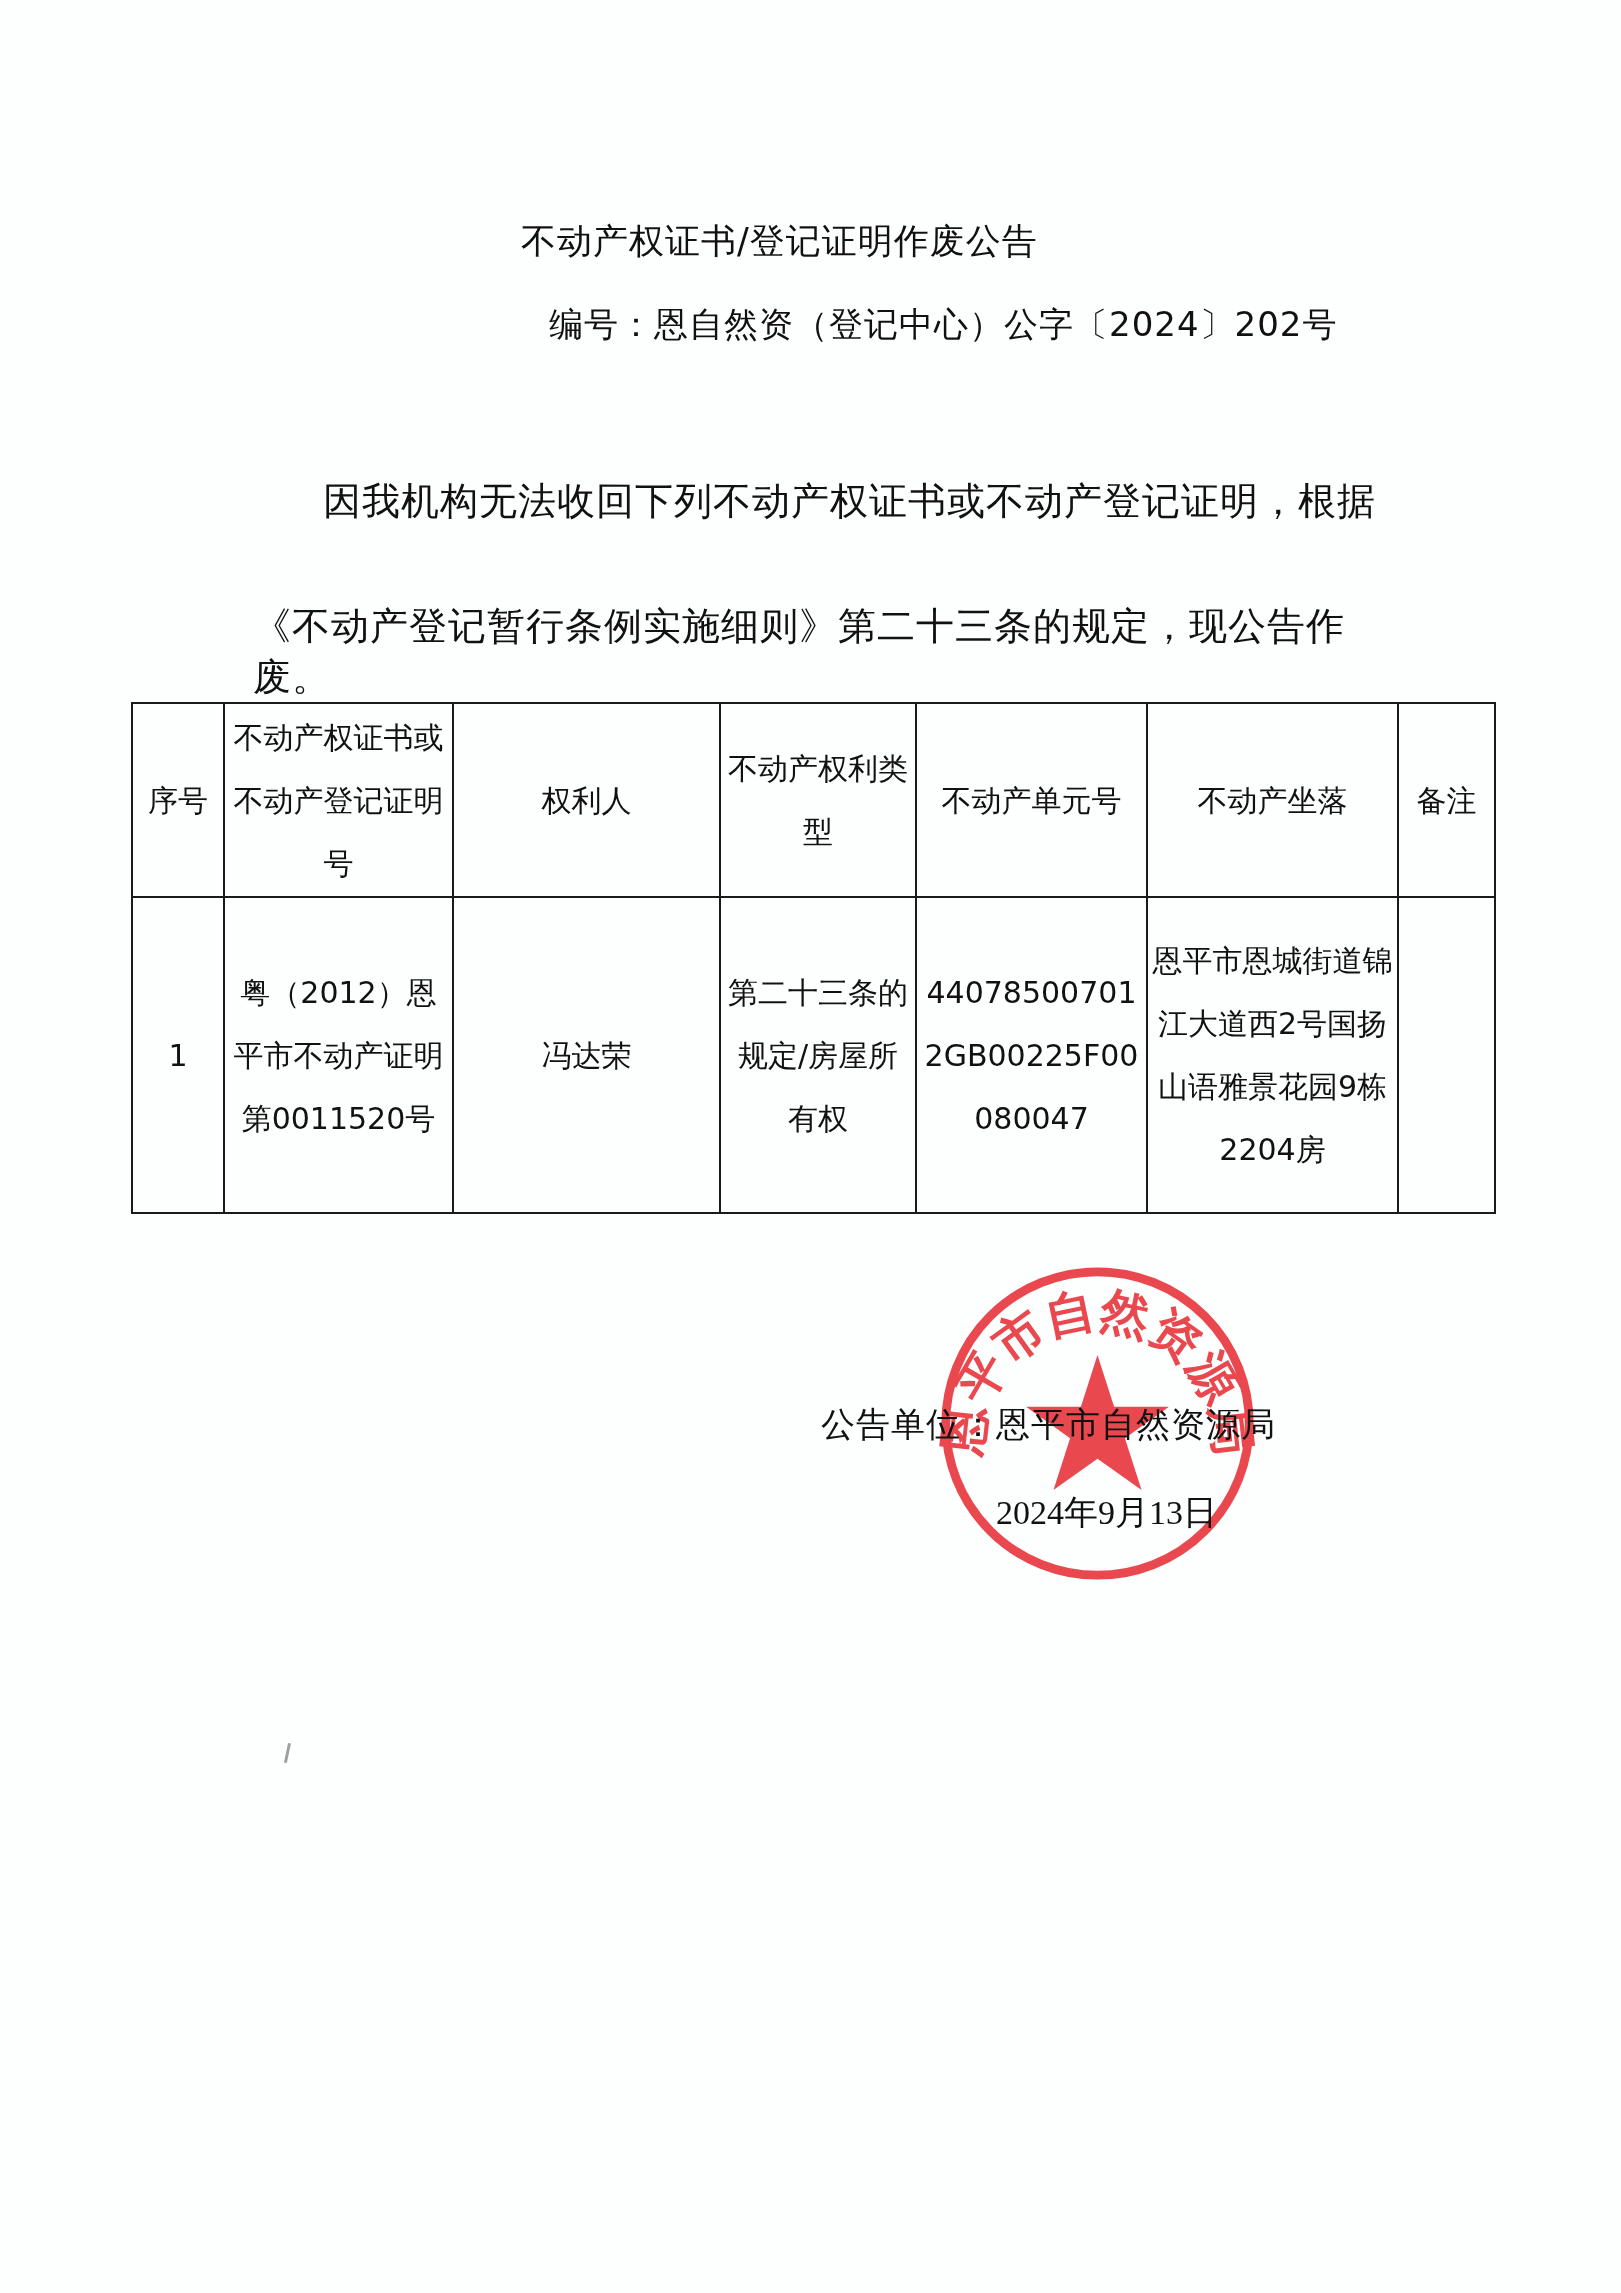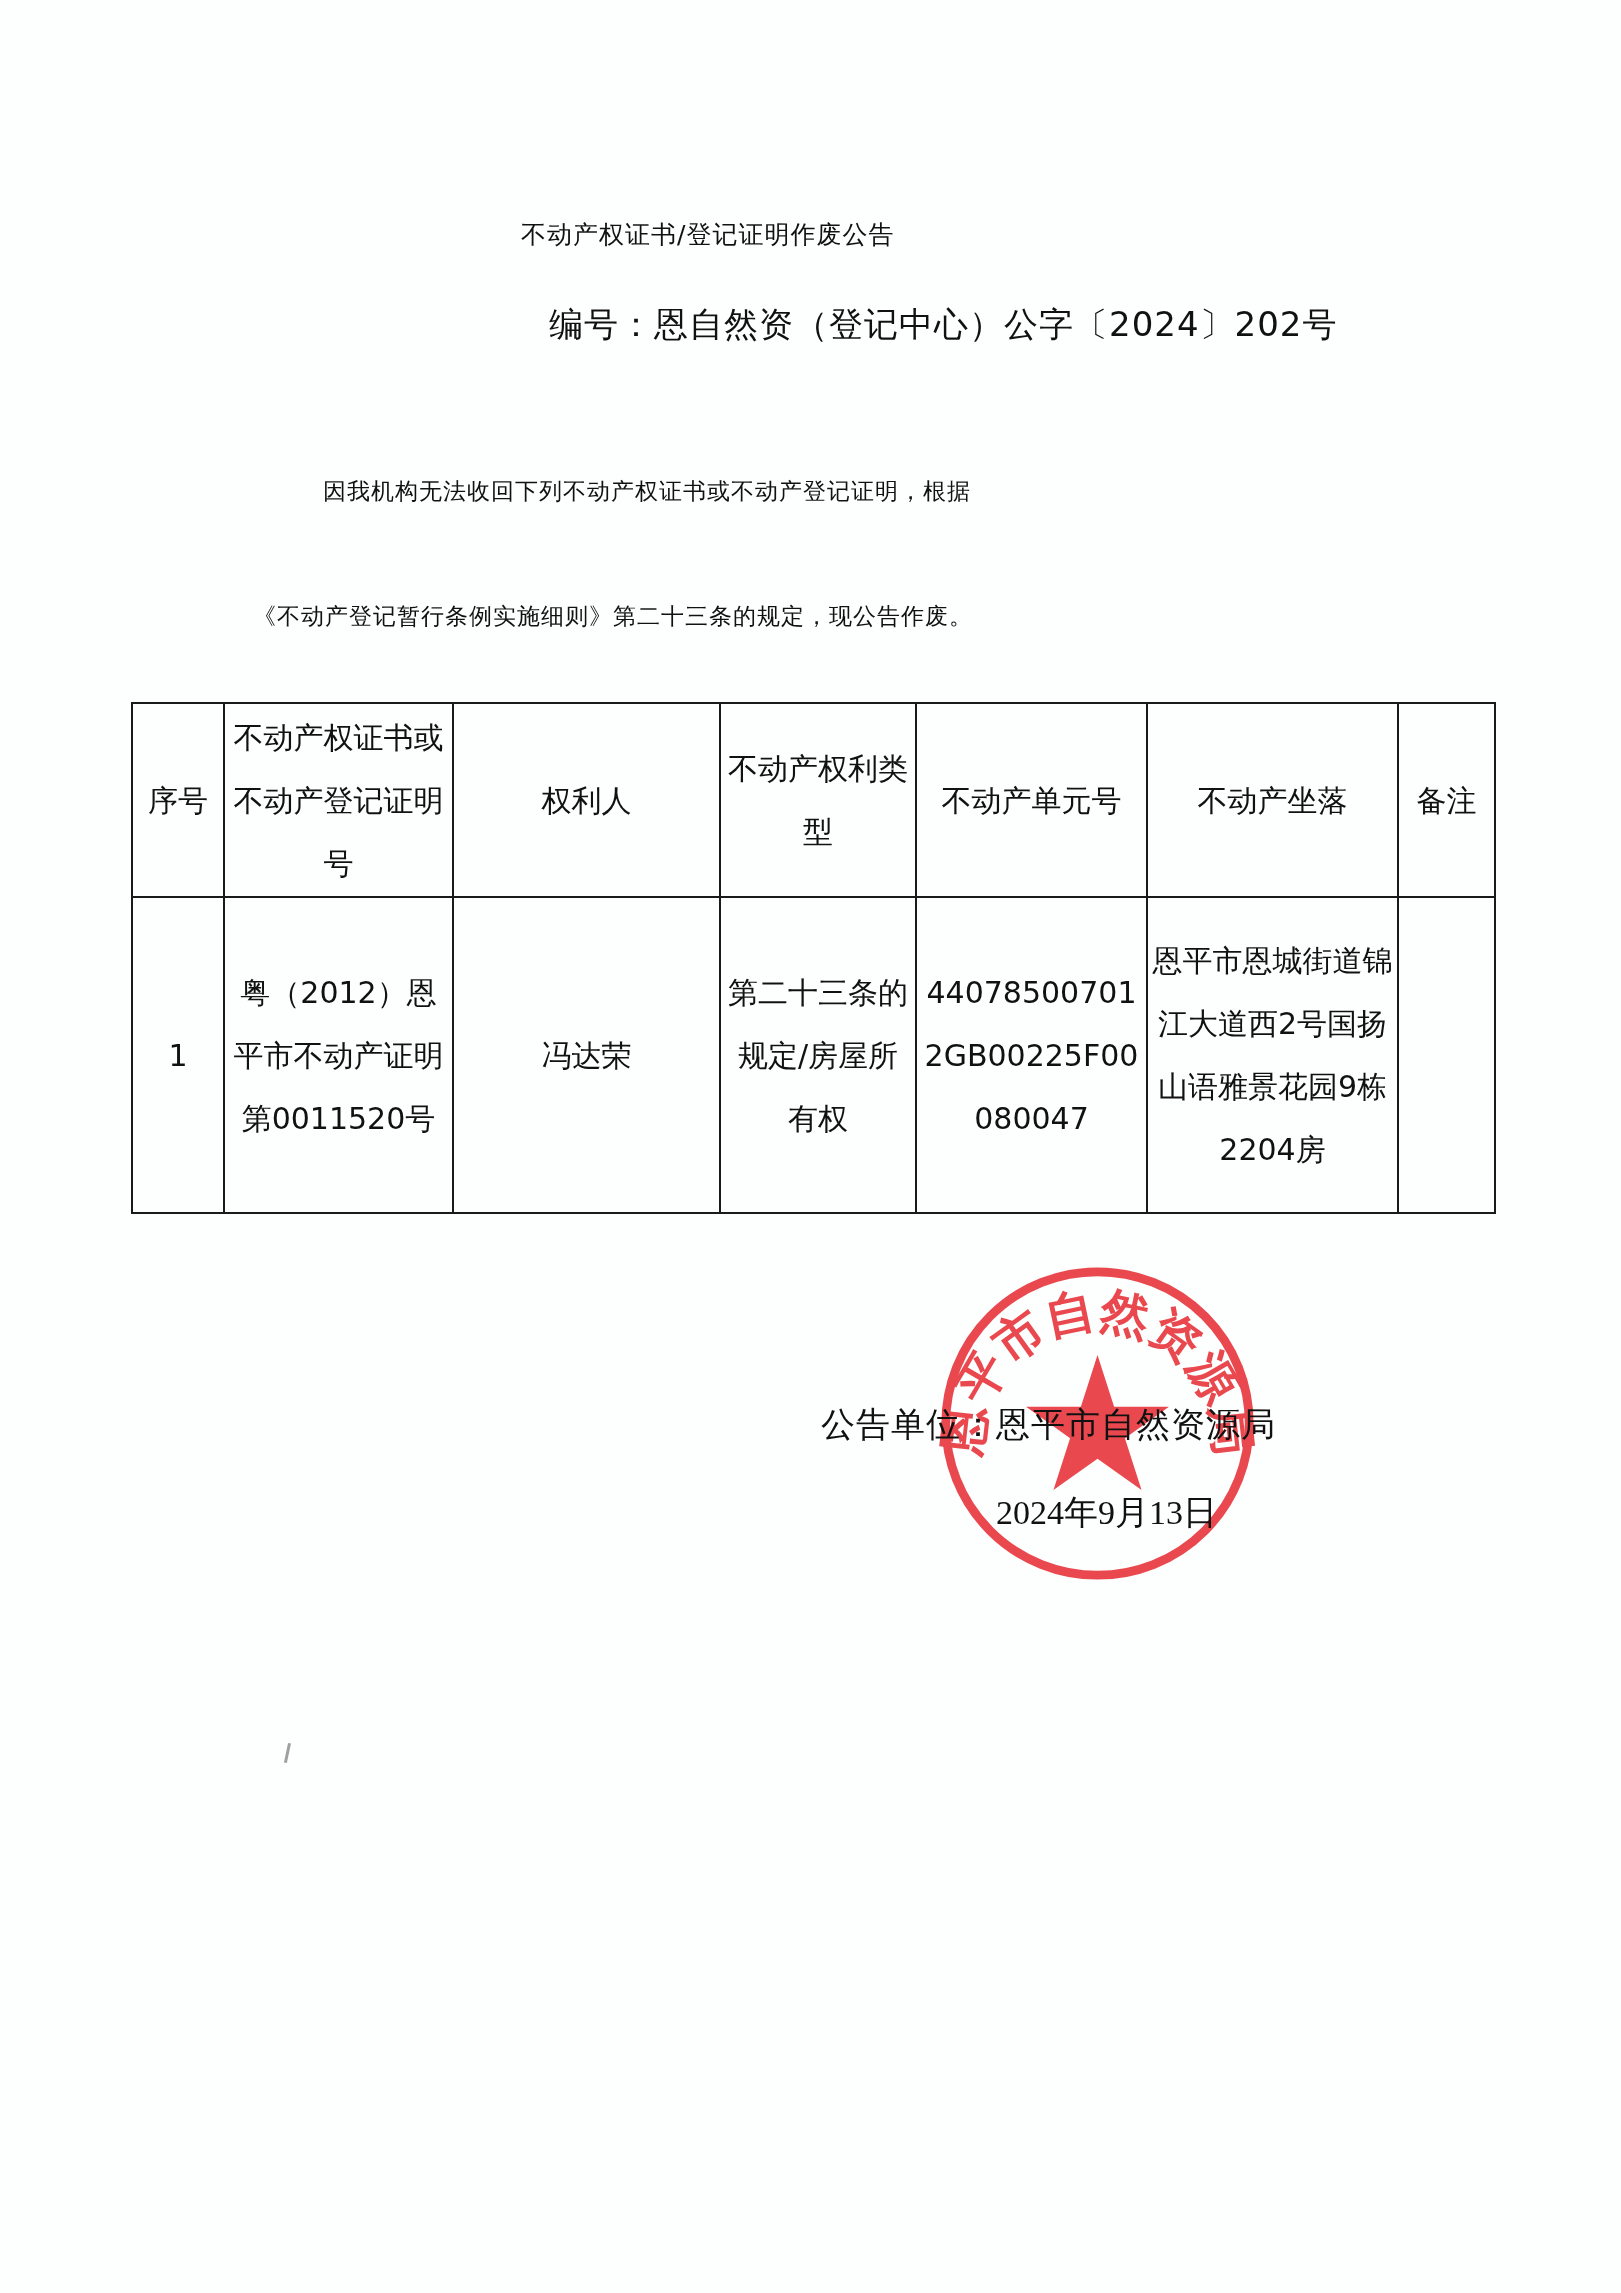--- a/index.html
+++ b/index.html
@@ -3,30 +3,30 @@
 <meta charset="utf-8">
 <style>
   html, body { margin: 0; padding: 0; }
   body {
     width: 1621px; height: 2294px; position: relative;
     background: #fdfefe; overflow: hidden;
     font-family: "DejaVu Serif", "Liberation Serif", serif; color: #111;
   }
   .abs { position: absolute; }
   .title {
-    left: 521px; top: 218px; font-size: 25px; letter-spacing: 1px;
+    left: 521px; top: 218px; font-size: 35px; letter-spacing: 1px;
     font-family: "DejaVu Sans", sans-serif; font-weight: 400;
   }
   .docno {
     left: 549px; top: 302px; font-size: 34px; letter-spacing: 1px;
     font-family: "DejaVu Sans", sans-serif;
     text-align: right;
   }
   .para {
-    left: 255px; width: 1137px; font-size: 23px; letter-spacing: 1px;
+    left: 255px; width: 1137px; font-size: 38px; letter-spacing: 1px;
     font-family: "DejaVu Sans", sans-serif;
   }
   .para1 { left: 323px; top: 476px; }
   .para2 { left: 253px; top: 561px; margin-top: 40px; }
 
   table.grid {
     position: absolute; left: 131px; top: 702px;
     border-collapse: collapse; table-layout: fixed;
     width: 1363px;
   }

